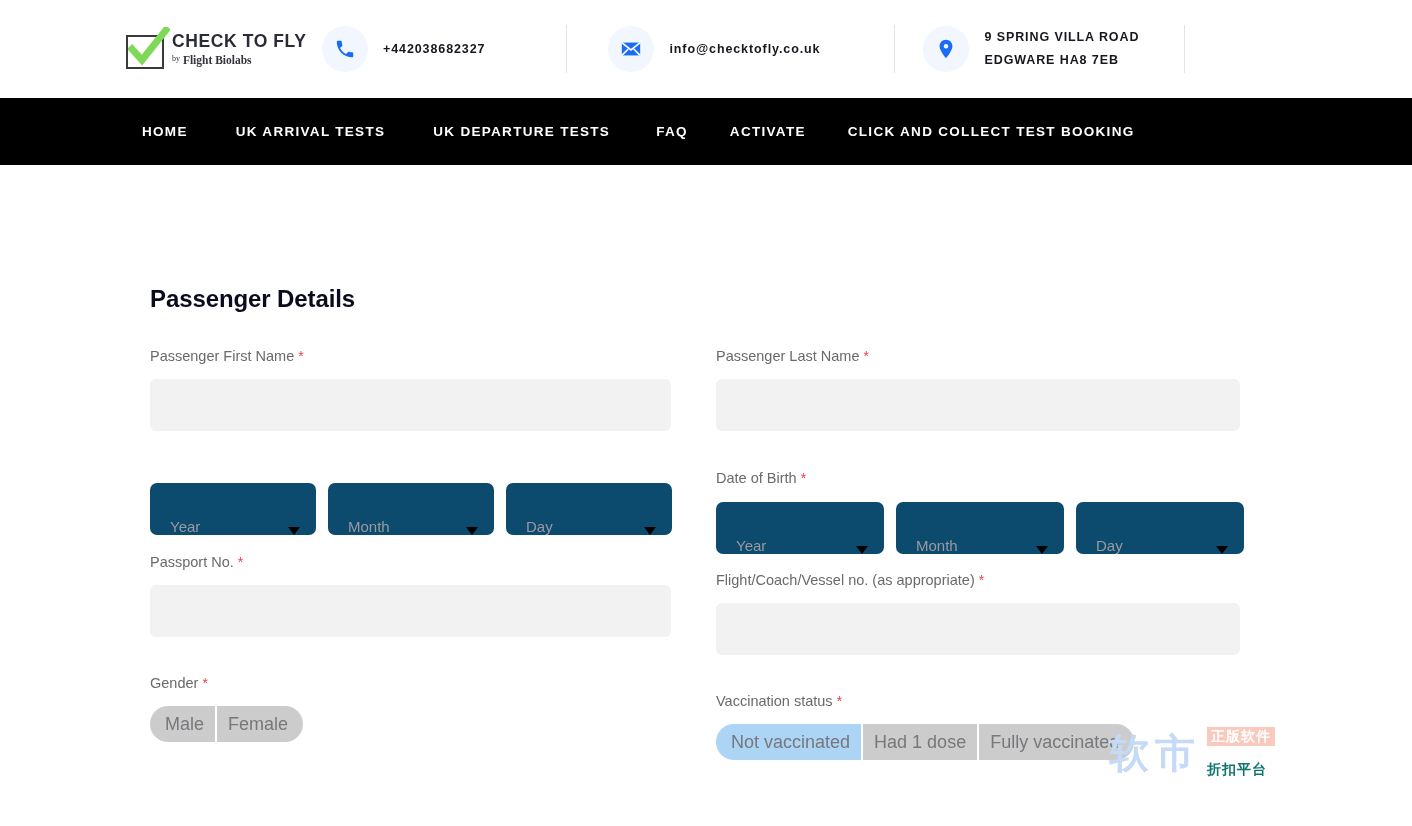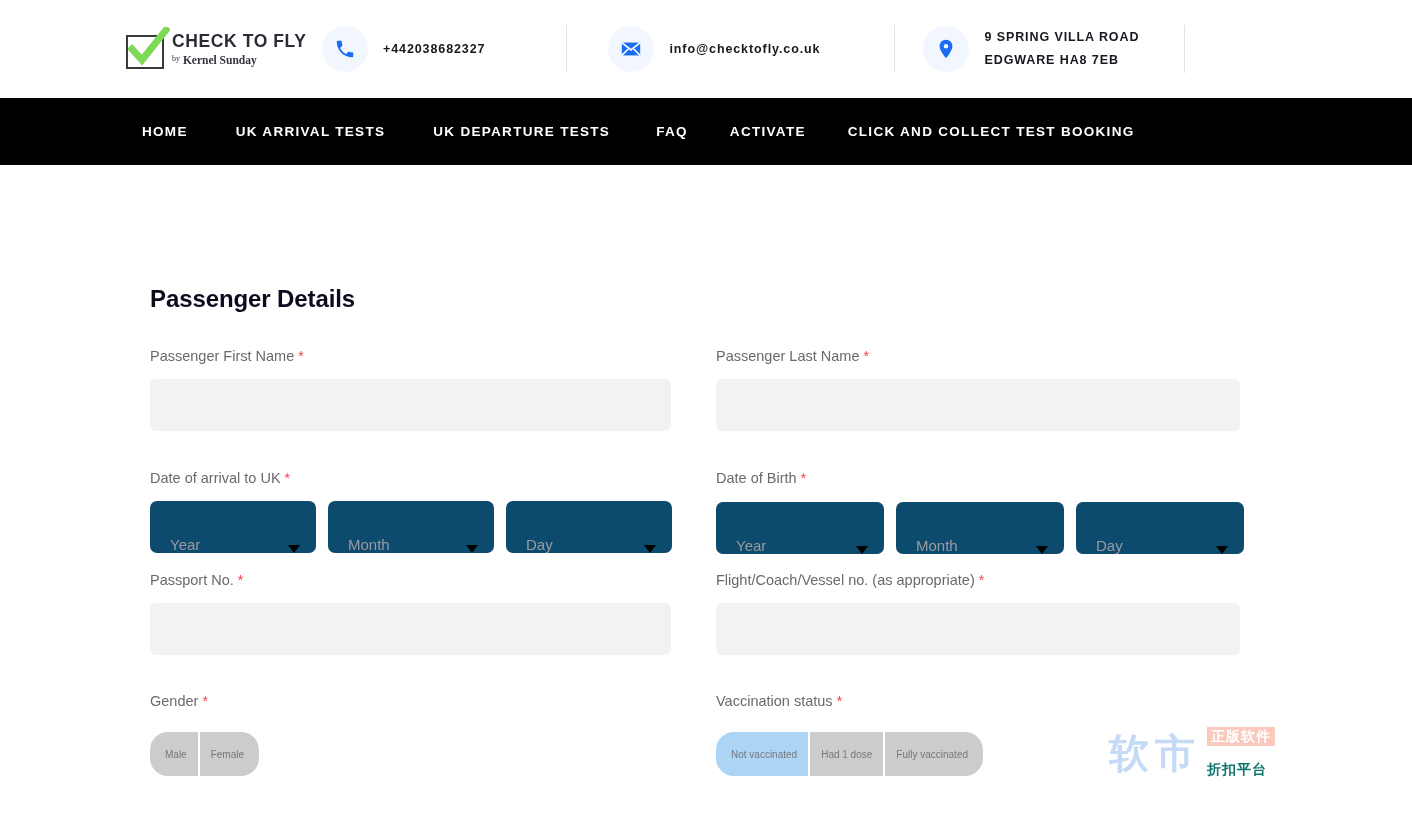--- a/index.html
+++ b/index.html
@@ -92,24 +92,24 @@
   .sel-label { font-size: 15px; color: #9a9aa0; flex: 1; }
   .caret {
     width: 0; height: 0;
     border-left: 6px solid transparent;
     border-right: 6px solid transparent;
     border-top: 8px solid #000000;
   }
 
   .seg { display: flex; margin-top: 14px; }
   .seg-btn {
-    height: 44px; background: #cccccc; color: #78787c;
-    font-size: 10px; display: flex; align-items: center;
+    height: 36px; background: #cccccc; color: #78787c;
+    font-size: 18px; display: flex; align-items: center;
     justify-content: center; padding: 0 11px;
-    border-right: 2px solid #ffffff; cursor: pointer; margin-top: 8px;
+    border-right: 2px solid #ffffff; cursor: pointer;
   }
   .seg-btn:last-child { border-right: none; }
   .seg-btn:first-child { border-radius: 18px 0 0 18px; padding-left: 15px; }
   .seg-btn:last-child  { border-radius: 0 18px 18px 0; padding-right: 15px; }
   .seg-btn.sel-on { background: #abd4f5; }
 
   .row-gap-a { height: 38px; }
   .row-gap-b { height: 18px; }
   .row-gap-c { height: 37px; }
 
@@ -140,21 +140,21 @@
 
   <div class="logo-block">
     <div class="logo-mark">
       <div class="logo-box"></div>
       <svg class="logo-check" width="42" height="42" viewBox="0 0 42 42">
         <path d="M4 22 L14 33 L38 3" stroke="#7ed957" stroke-width="7" fill="none" stroke-linecap="square" stroke-linejoin="miter"></path>
       </svg>
     </div>
     <div class="logo-text">
       <div class="logo-title">CHECK TO FLY</div>
-      <div class="logo-sub"><span class="tiny">by</span> <span>Kernel Sunday</span></div>
+      <div class="logo-sub"><span class="tiny">by</span> <span>Flight Biolabs</span></div>
     </div>
   </div>
 
   <div class="contact-item" style="margin-left:24px;text-align:right;">
     <div class="circ">
       <svg width="22" height="22" viewBox="0 0 24 24" fill="#1a6cf5">
         <path d="M6.6 10.8c1.4 2.8 3.8 5.1 6.6 6.6l2.2-2.2c.3-.3.7-.4 1-.2 1.2.4 2.4.6 3.6.6.6 0 1 .4 1 1V20c0 .6-.4 1-1 1C10.6 21 3 13.4 3 4c0-.6.4-1 1-1h3.5c.6 0 1 .4 1 1 0 1.3.2 2.5.6 3.6.1.4 0 .8-.2 1l-2.3 2.2z"></path>
       </svg>
     </div>
     <div class="ctext">
@@ -213,21 +213,20 @@
     <div class="col">
 
       <div class="field">
         <div class="lbl"><span>Passenger First Name</span> <span class="req">*</span></div>
         <input class="txtinput" type="text" style="width: 521px;" placeholder="">
       </div>
 
       <div class="row-gap-a"></div>
 
       <div class="field">
-        <div class="lbl"><span>Date of arrival to UK</span> <span class="req">*</span></div>
         <div class="selrow">
           <div class="sel">
             <span class="sel-label">Year</span>
             <span class="caret"></span>
           </div>
           <div class="sel">
             <span class="sel-label">Month</span>
             <span class="caret"></span>
           </div>
           <div class="sel" style="margin-right:0;">

